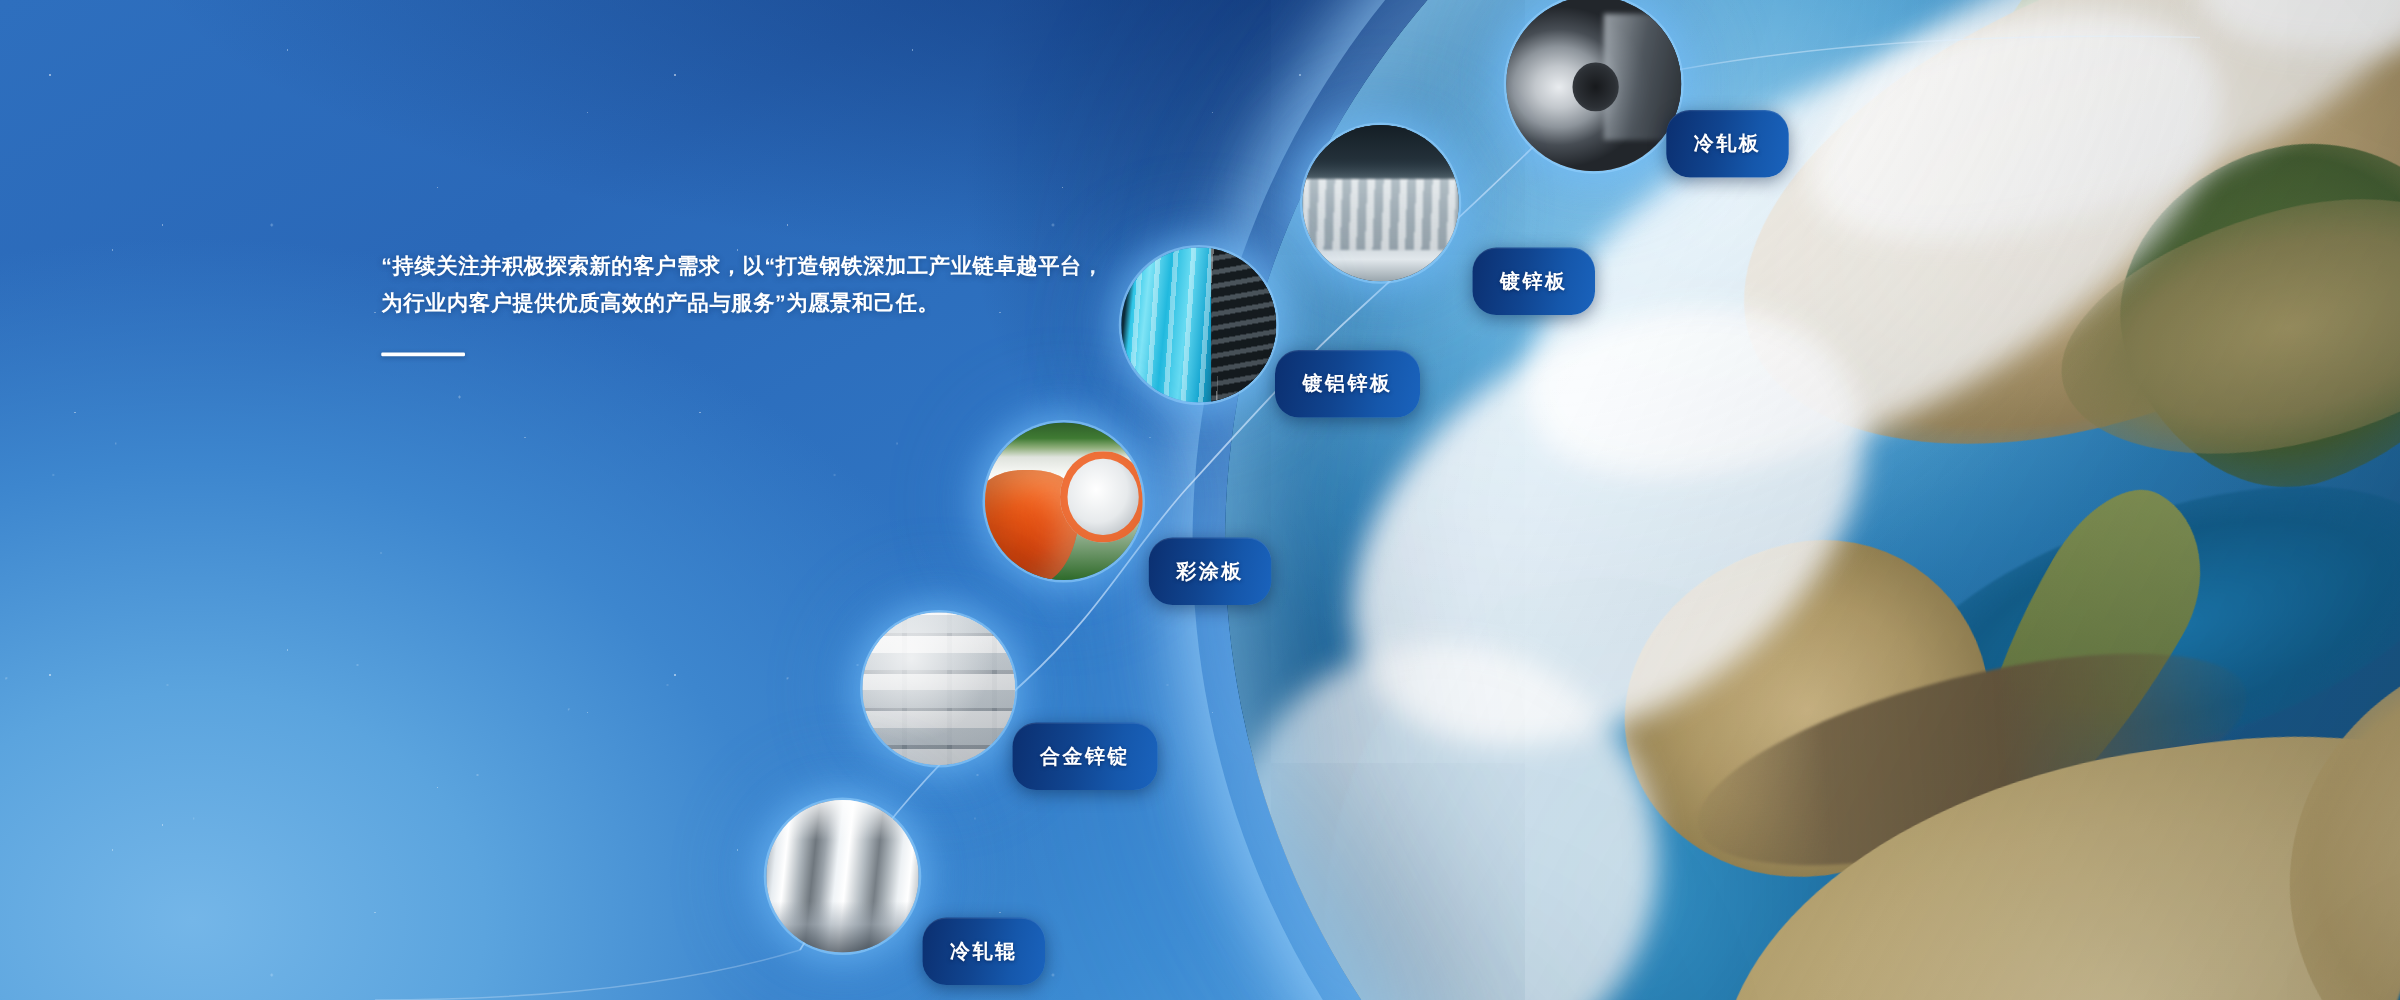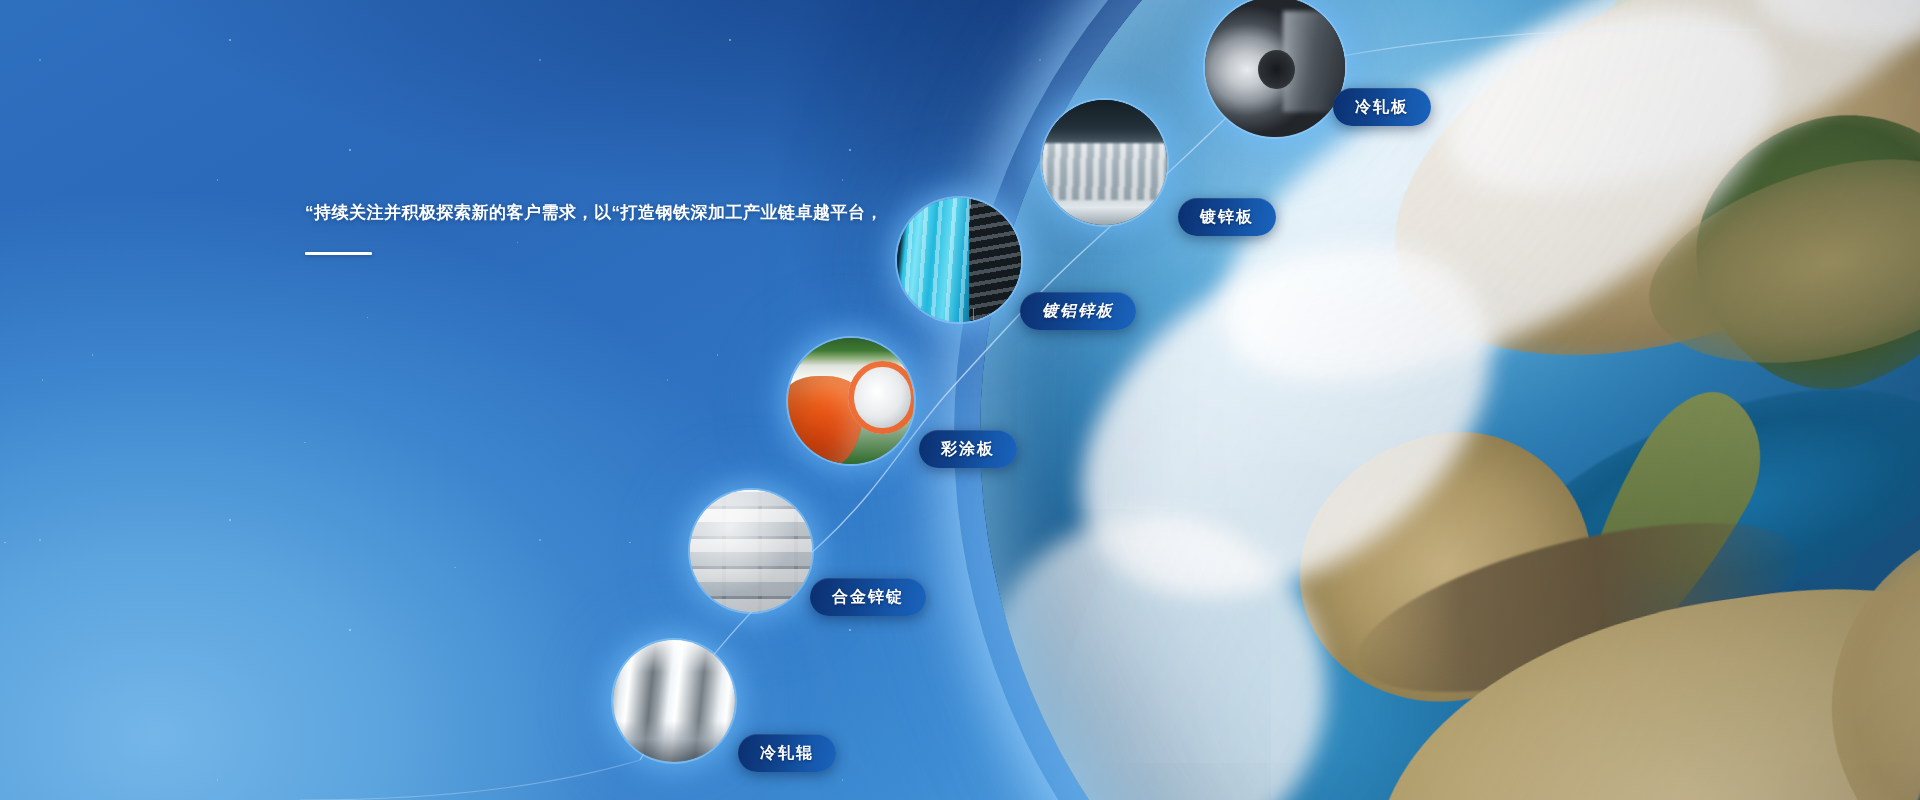--- a/index.html
+++ b/index.html
@@ -228,21 +228,21 @@
     overflow:hidden;
     box-shadow:0 0 0 2px rgba(150,210,255,0.55),
                0 0 26px 8px rgba(120,195,255,0.55),
                0 0 60px 18px rgba(70,150,230,0.30);
   }
   .thumb .ph{position:absolute;inset:0;}
 
   .pill{
     position:absolute;
     display:flex;align-items:center;justify-content:center;
-    height:38px;
+    height:54px;
     padding:0 22px;
     border-radius:19px;
     color:#ffffff;
     font-size:16px;font-weight:700;letter-spacing:2px;
     white-space:nowrap;
     background:linear-gradient(100deg,#0b2f70 0%,#10448f 42%,#1557ab 72%,#1a63bd 100%);
     box-shadow:0 3px 14px rgba(3,22,58,0.45), inset 0 1px 0 rgba(255,255,255,0.10);
     text-shadow:0 1px 3px rgba(0,20,60,0.55);
   }
 
@@ -394,20 +394,21 @@
              C 880 490, 905 440, 950 390
              C 1000 335, 1040 290, 1090 245
              C 1150 190, 1210 135, 1275 70" fill="none" stroke="rgba(225,240,255,0.70)" stroke-width="1.4"></path>
     <path d="M 1275 70 C 1400 40, 1560 25, 1760 30" fill="none" stroke="rgba(225,240,255,0.45)" stroke-width="1.2"></path>
     <path d="M 640 760 C 540 790, 420 800, 300 800" fill="none" stroke="rgba(225,240,255,0.30)" stroke-width="1.2"></path>
   </svg>
 
   <div class="headline">
     <p class="subtitle">
       <span>“持续关注并积极探索新的客户需求，以“打造钢铁深加工产业链卓越平台，</span><br>
+      <span>为行业内客户提供优质高效的产品与服务”为愿景和己任。</span>
     </p>
     <div class="rule"></div>
   </div>
 
   <div class="node">
     <div class="thumb" style="left:1205px;top:-3px;width:140px;height:140px;">
       <div class="ph art-coil"></div>
     </div>
     <div class="pill" style="left:1333px;top:88px;">冷轧板</div>
   </div>
@@ -416,21 +417,21 @@
     <div class="thumb" style="left:1042px;top:100px;width:125px;height:125px;">
       <div class="ph art-warehouse"></div>
     </div>
     <div class="pill" style="left:1178px;top:180px;margin-top:18px;">镀锌板</div>
   </div>
 
   <div class="node">
     <div class="thumb" style="left:897px;top:198px;width:124px;height:124px;">
       <div class="ph art-cyan"></div>
     </div>
-    <div class="pill" style="left:1020px;top:292px;font-style:italic;">镀铝锌板</div>
+    <div class="pill" style="left:1020px;top:280px;">镀铝锌板</div>
   </div>
 
   <div class="node">
     <div class="thumb" style="left:788px;top:338px;width:126px;height:126px;">
       <div class="ph art-orange"></div>
     </div>
     <div class="pill" style="left:919px;top:430px;">彩涂板</div>
   </div>
 
   <div class="node">

